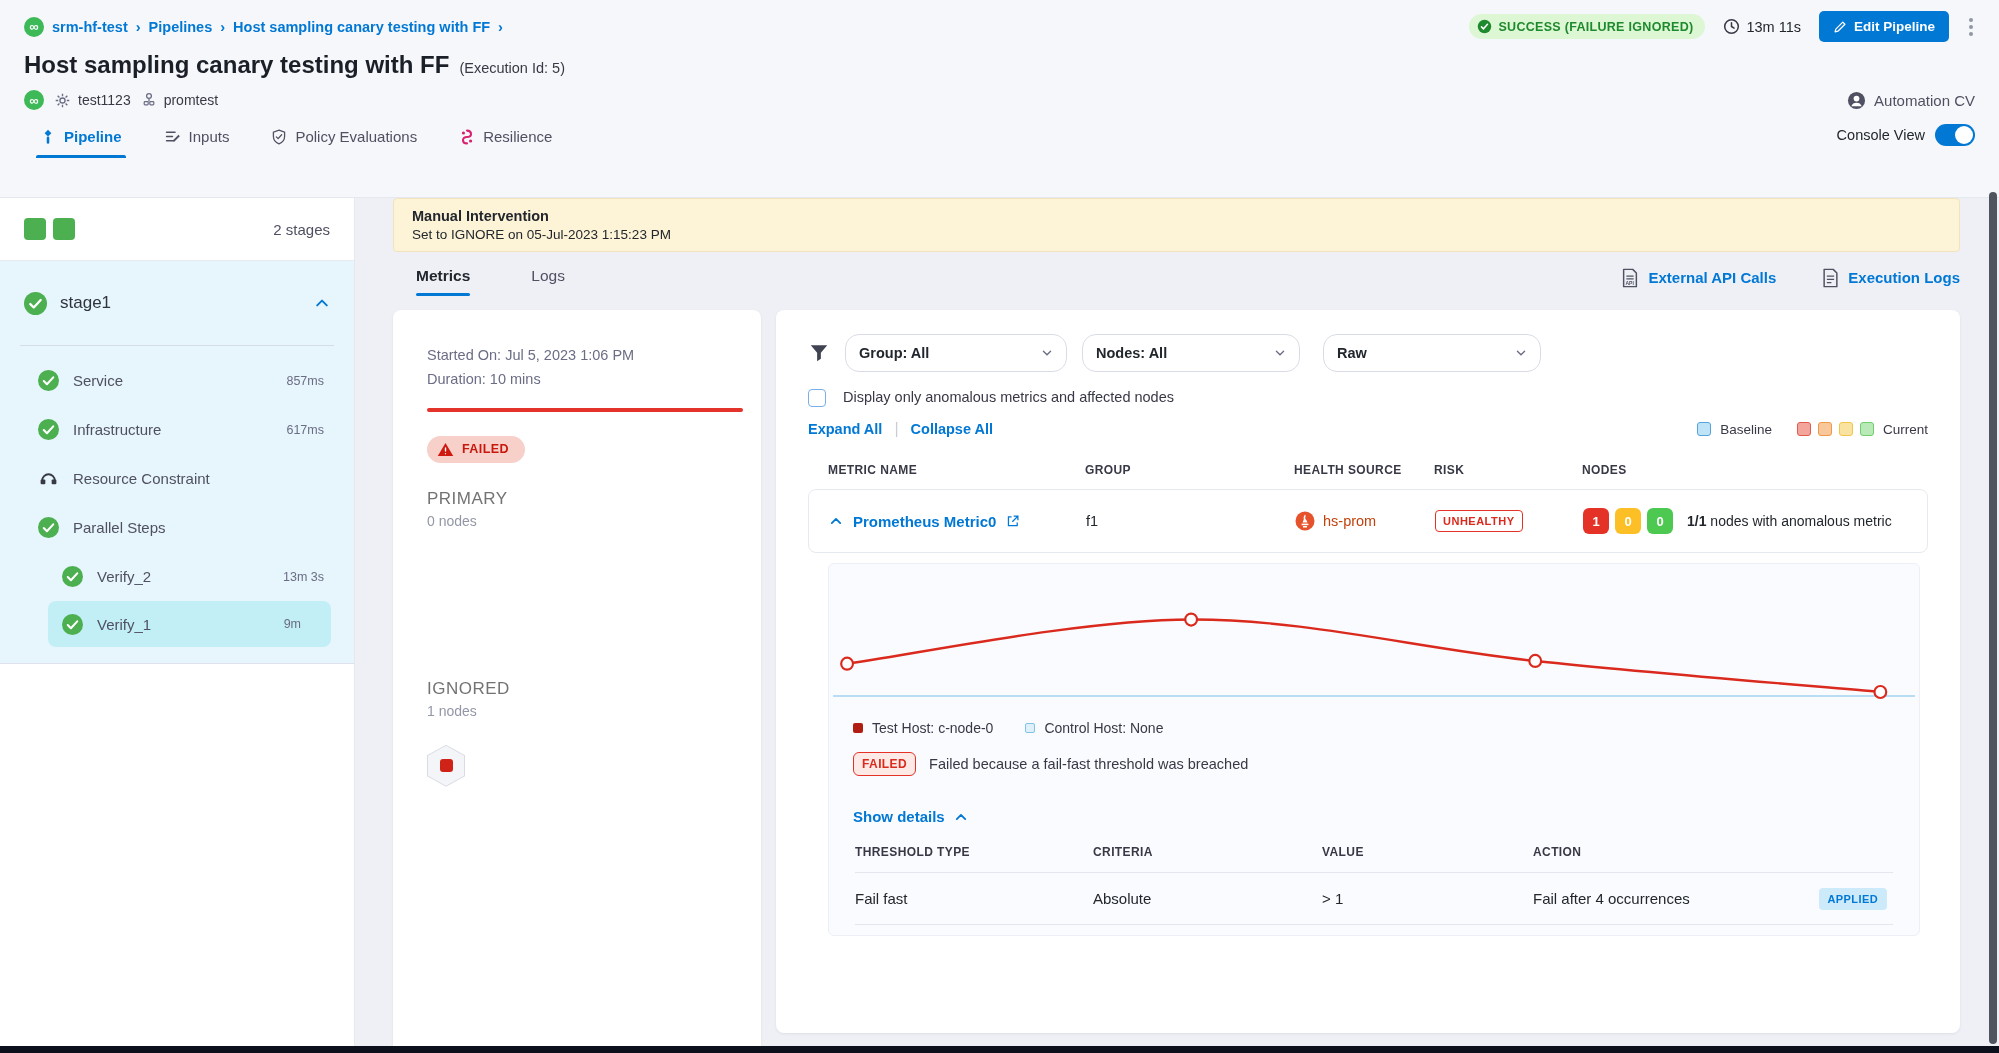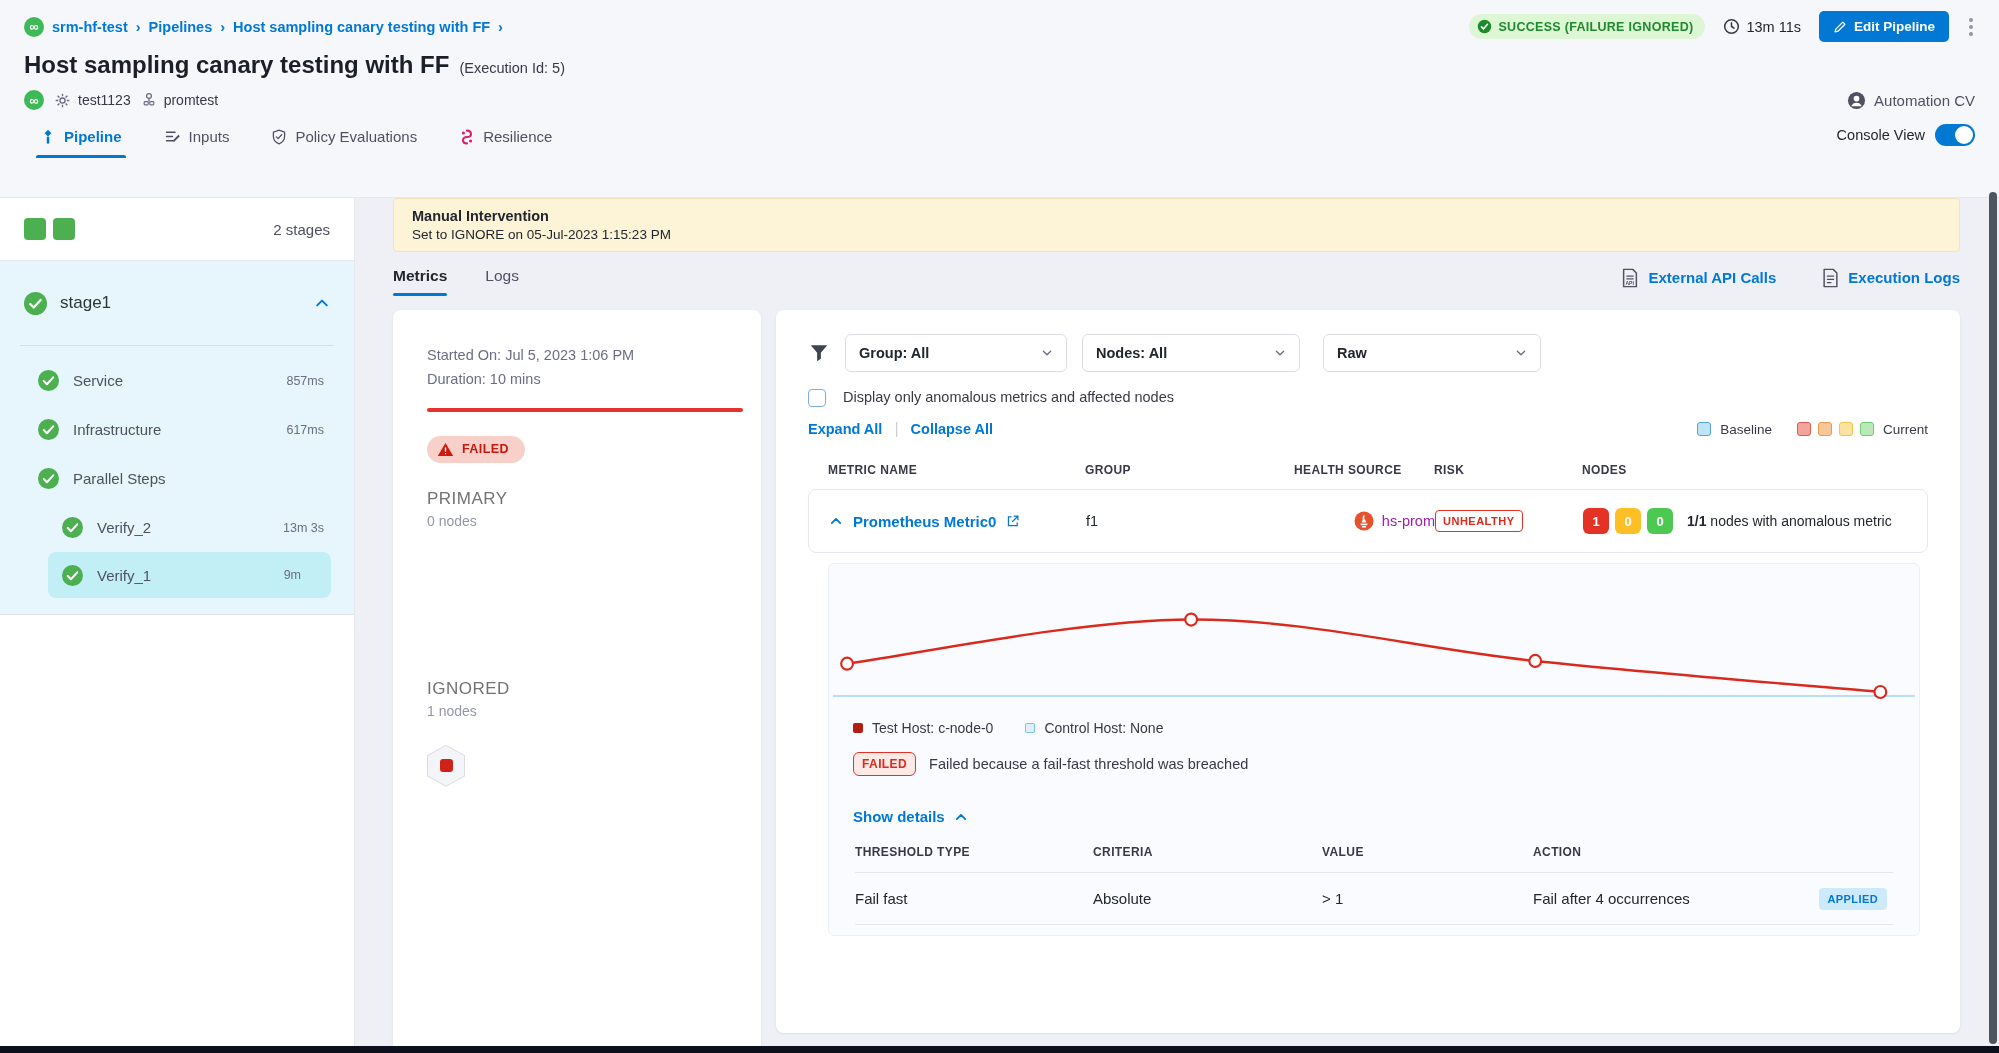--- a/index.html
+++ b/index.html
@@ -58,21 +58,21 @@
   .step-dur { font-size:12.5px; color:#6b6d85; }
   .step-row.selected { background:#c2eff5; border-radius:8px; margin:0 23px 0 48px; padding-left:14px; height:46px; }
 
   
   .main { flex:1; display:flex; flex-direction:column; padding:0 39px 0 38px; min-width:0; }
   .banner { background:#fdf3d7; border:1px solid #f1e4bc; border-radius:4px; padding:9px 18px; flex:none; }
   .banner-title { font-size:14.5px; font-weight:700; color:#22272d; }
   .banner-sub { font-size:13.5px; color:#22272d; margin-top:3px; }
   .view-tab-row { margin-top:15px; display:flex; align-items:center; justify-content:space-between; flex:none; }
   .view-tabs { display:flex; gap:38px; }
-  .view-tab { font-size:15.5px; color:#4f5162; padding-bottom:11px; cursor:pointer; position:relative; }
+  .view-tab { font-size:15.5px; color:#4f5162; padding-bottom:11px; cursor:pointer; position:relative;margin-left:23px; }
   .view-tab.active { color:#22272d; font-weight:700; }
   .view-tab.active::after { content:""; position:absolute; left:0; right:0; bottom:0; height:3px; background:#0278d5; border-radius:2px; }
   .doc-links { display:flex; gap:46px; padding-bottom:8px; }
   .doc-link { display:flex; align-items:center; gap:9px; font-size:15px; font-weight:700; color:#0278d5; cursor:pointer; }
 
   .content-row { margin-top:14px; flex:1; min-height:0; display:flex; gap:15px; }
 
   
   .summary-card { width:368px; flex:none; background:#fff; border-radius:8px 8px 0 0; box-shadow:0 1px 3px rgba(40,41,61,.08); padding:34px 34px; }
   .sum-line { font-size:14.5px; color:#6b6d85; line-height:1.65; }
@@ -82,21 +82,21 @@
   .grp-nodes { font-size:14px; color:#9397a6; margin-top:4px; }
   .primary-grp { margin-top:26px; }
   .canary-grp { margin-top:150px; }
   .hex-outer { margin-top:26px; width:38px; height:42px; clip-path:polygon(50% 0,100% 25%,100% 75%,50% 100%,0 75%,0 25%); background:#d9dce3; display:flex; align-items:center; justify-content:center; }
   .hex-inner { width:36px; height:40px; clip-path:polygon(50% 0,100% 25%,100% 75%,50% 100%,0 75%,0 25%); background:#f4f5f8; display:flex; align-items:center; justify-content:center; }
   .hex-dot { width:13px; height:13px; border-radius:3px; background:#cf2318; }
 
   
   .analysis-panel { flex:1; min-width:0; background:#fff; border-radius:8px; box-shadow:0 1px 3px rgba(40,41,61,.08); padding:24px 32px 24px 32px; margin-bottom:20px; overflow:hidden; }
   .filter-row { display:flex; align-items:center; gap:15px; }
-  .dropdown { height:38px; background:#fff; border:1px solid #d9dce6; border-radius:6px; display:flex; align-items:center; justify-content:space-between; padding:0 13px; cursor:pointer;text-align:center; }
+  .dropdown { height:38px; background:#fff; border:1px solid #d9dce6; border-radius:14px; display:flex; align-items:center; justify-content:space-between; padding:0 13px; cursor:pointer;text-align:center; }
   .dropdown .dd-val { font-size:14.5px; color:#22272d; font-weight:600; }
   .dd-group { width:222px; } .dd-nodes { width:218px; } .dd-health { width:222px; } .dd-mode { width:218px; margin-left:8px; }
   .checkbox-row { margin-top:17px; display:flex; align-items:flex-start; gap:17px; }
   .checkbox { width:18px; height:18px; border:1.5px solid #79afe6; border-radius:4px; background:#fff; cursor:pointer; }
   .checkbox-row label { font-size:14.5px; color:#383946; }
   .expand-row { margin-top:13px; display:flex; align-items:center; }
   .link-sm { font-size:14.5px; font-weight:600; color:#0278d5; cursor:pointer; }
   .pipe-sep { color:#c9cdd6; margin:0 12px; }
   .legend-right { margin-left:auto; display:flex; align-items:center; gap:9px; font-size:13.5px; color:#383946; }
   .swatch { width:14px; height:14px; border-radius:3px; }
@@ -106,21 +106,21 @@
   .sw-yellow { background:#fae3a0; border:1.5px solid #f0c54a; }
   .sw-green { background:#b9e9b6; border:1.5px solid #6fcf6a; }
   .cur-swatches { display:flex; gap:7px; margin-left:16px; }
 
   .metric-grid { display:grid; grid-template-columns:257px 209px 140px 148px 1fr; align-items:center; padding-left:20px; }
   .mt-head { margin-top:25px; font-size:12px; font-weight:700; letter-spacing:.4px; color:#383946; }
   .metric-row { margin-top:12px; border:1px solid #e6e9f0; border-radius:8px; height:64px; background:#fff; }
   .m-name { display:flex; align-items:center; gap:10px; }
   .m-name .nm { font-size:15px; font-weight:600; color:#0278d5; cursor:pointer; }
   .m-group { font-size:14.5px; color:#22272d; }
-  .hs-cell { display:flex; align-items:center; gap:8px; font-size:14.5px; color:#a21caf;justify-content:flex-end; }
+  .hs-cell { display:flex; align-items:center; gap:8px; font-size:14.5px; color:#c2410c; }
   .risk-badge { display:inline-block; border:1px solid #e43326; color:#da291d; font-size:11px; font-weight:700; letter-spacing:.5px; border-radius:4px; padding:4px 7px; background:#fff; }
   .nodes-cell { display:flex; align-items:center; gap:6px; }
   .node-badge { width:26px; height:26px; border-radius:6px; color:#fff; font-size:13px; font-weight:700; display:flex; align-items:center; justify-content:center; }
   .nb-red { background:#e43326; } .nb-amber { background:#fcc026; } .nb-green { background:#4dc952; }
   .nodes-note { margin-left:8px; font-size:14px; color:#22272d; }
   .nodes-note b { font-weight:700; }
 
   .detail-card { margin:10px 8px 0 20px; background:#fafbfe; border:1px solid #eceff5; border-radius:6px; padding-bottom:10px; }
   .chart-wrap { padding:10px 4px 0 4px; }
   .chart-wrap svg { display:block; width:100%; height:138px; }
@@ -296,20 +296,29 @@
       <div class="step-row">
         <svg class="icon" width="21" height="21" viewBox="0 0 20 20">
             <circle cx="10" cy="10" r="10" fill="#4caf50"></circle>
             <path d="M5.5 10.5l3 3 6-6.5" stroke="#fff" stroke-width="2" fill="none" stroke-linecap="round" stroke-linejoin="round"></path>
           </svg>
         <span class="s-lbl">Infrastructure</span>
         <span class="step-dur">617ms</span>
       </div>
       <div class="step-row">
         <svg class="icon" width="21" height="21" viewBox="0 0 20 20">
+            <path d="M4 12a6 6 0 0 1 12 0" fill="none" stroke="#383946" stroke-width="1.8"></path>
+            <rect x="2.5" y="11" width="4.5" height="4.5" rx="1" fill="#383946"></rect>
+            <rect x="13" y="11" width="4.5" height="4.5" rx="1" fill="#383946"></rect>
+          </svg>
+        <span class="s-lbl">Resource Constraint</span>
+        <span class="step-dur"></span>
+      </div>
+      <div class="step-row">
+        <svg class="icon" width="21" height="21" viewBox="0 0 20 20">
             <circle cx="10" cy="10" r="10" fill="#4caf50"></circle>
             <path d="M5.5 10.5l3 3 6-6.5" stroke="#fff" stroke-width="2" fill="none" stroke-linecap="round" stroke-linejoin="round"></path>
           </svg>
         <span class="s-lbl">Parallel Steps</span>
         <span class="step-dur"></span>
       </div>
       <div class="step-row indent">
         <svg class="icon" width="21" height="21" viewBox="0 0 20 20">
             <circle cx="10" cy="10" r="10" fill="#4caf50"></circle>
             <path d="M5.5 10.5l3 3 6-6.5" stroke="#fff" stroke-width="2" fill="none" stroke-linecap="round" stroke-linejoin="round"></path>

